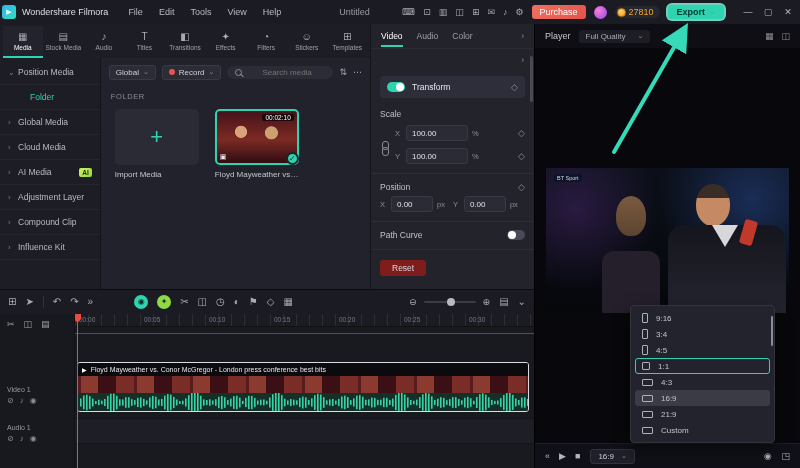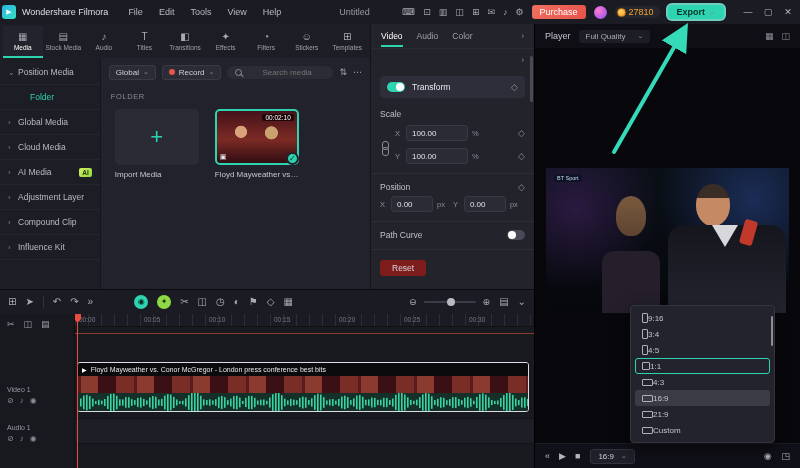--- a/index.html
+++ b/index.html
@@ -143,21 +143,21 @@
     radial-gradient(circle at 12% 28%,rgba(90,45,130,.4),transparent 35%),
     linear-gradient(180deg,#0b1018,#05070b)}
   .bt-badge{position:absolute;left:8px;top:6px;background:rgba(10,20,40,.85);color:#cfd6e6;font-size:5.5px;padding:1px 3px;border-radius:2px}
   .pl-head{position:absolute;left:70px;top:28px;width:30px;height:40px;border-radius:50% 50% 45% 45%;background:linear-gradient(180deg,#7a5a3e,#5d4430)}
   .pl-body{position:absolute;left:56px;bottom:0;width:58px;height:62px;border-radius:12px 12px 0 0;background:#241f2b}
   .pr-head{position:absolute;left:150px;top:16px;width:34px;height:42px;border-radius:48%;background:linear-gradient(180deg,#3a2d26 0 34%,#c58a63 34%)}
   .pr-body{position:absolute;left:122px;bottom:0;width:118px;height:88px;border-radius:16px 16px 0 0;background:linear-gradient(180deg,#15161d,#23242e)}
   .pr-body::before{content:"";position:absolute;left:44px;top:0;width:26px;height:22px;background:#d8d8dc;clip-path:polygon(0 0,100% 0,50% 100%)}
   .phone{position:absolute;left:196px;top:52px;width:13px;height:25px;background:#c0392b;border-radius:3px;transform:rotate(16deg)}
   .aspect-menu{position:absolute;left:95px;bottom:0;width:145px;background:#23232d;border:1px solid #34343f;border-radius:4px;padding:4px;z-index:10;box-shadow:0 6px 16px rgba(0,0,0,.55)}
-  .aspect-item{height:16px;display:flex;align-items:center;padding:0 6px;color:#c3c3cd;font-size:8px;border-radius:3px;border:1px solid transparent}
+  .aspect-item{height:16px;display:flex;align-items:center;gap:8px;padding:0 6px;color:#c3c3cd;font-size:8px;border-radius:3px;border:1px solid transparent}
   .aspect-item.selected{border-color:#2ed3b0}
   .aspect-item.hover{background:#3b3b46}
   .ic-portrait{width:6px;height:10px;border:1px solid #b0b0bb;border-radius:1px;flex:0 0 6px}
   .ic-square{width:8px;height:8px;border:1px solid #b0b0bb;border-radius:1px;flex:0 0 8px}
   .ic-land{width:11px;height:7px;border:1px solid #b0b0bb;border-radius:1px;flex:0 0 11px}
   .menu-scroll{position:absolute;right:1px;top:10px;width:2px;height:30px;background:#8b8c96;border-radius:1px}
   .player-controls{flex:0 0 25px;display:flex;align-items:center;gap:10px;padding:0 10px;background:#101018;border-top:1px solid #1c1c24}
   .pc-icon{color:#b5b5c0;font-size:9px}
   .aspect-btn{display:flex;align-items:center;gap:7px;background:#20202a;border:1px solid #32323e;border-radius:3px;padding:2px 7px;font-size:8px;color:#d0d0da}
   .pc-right{margin-left:auto;display:flex;gap:10px}

